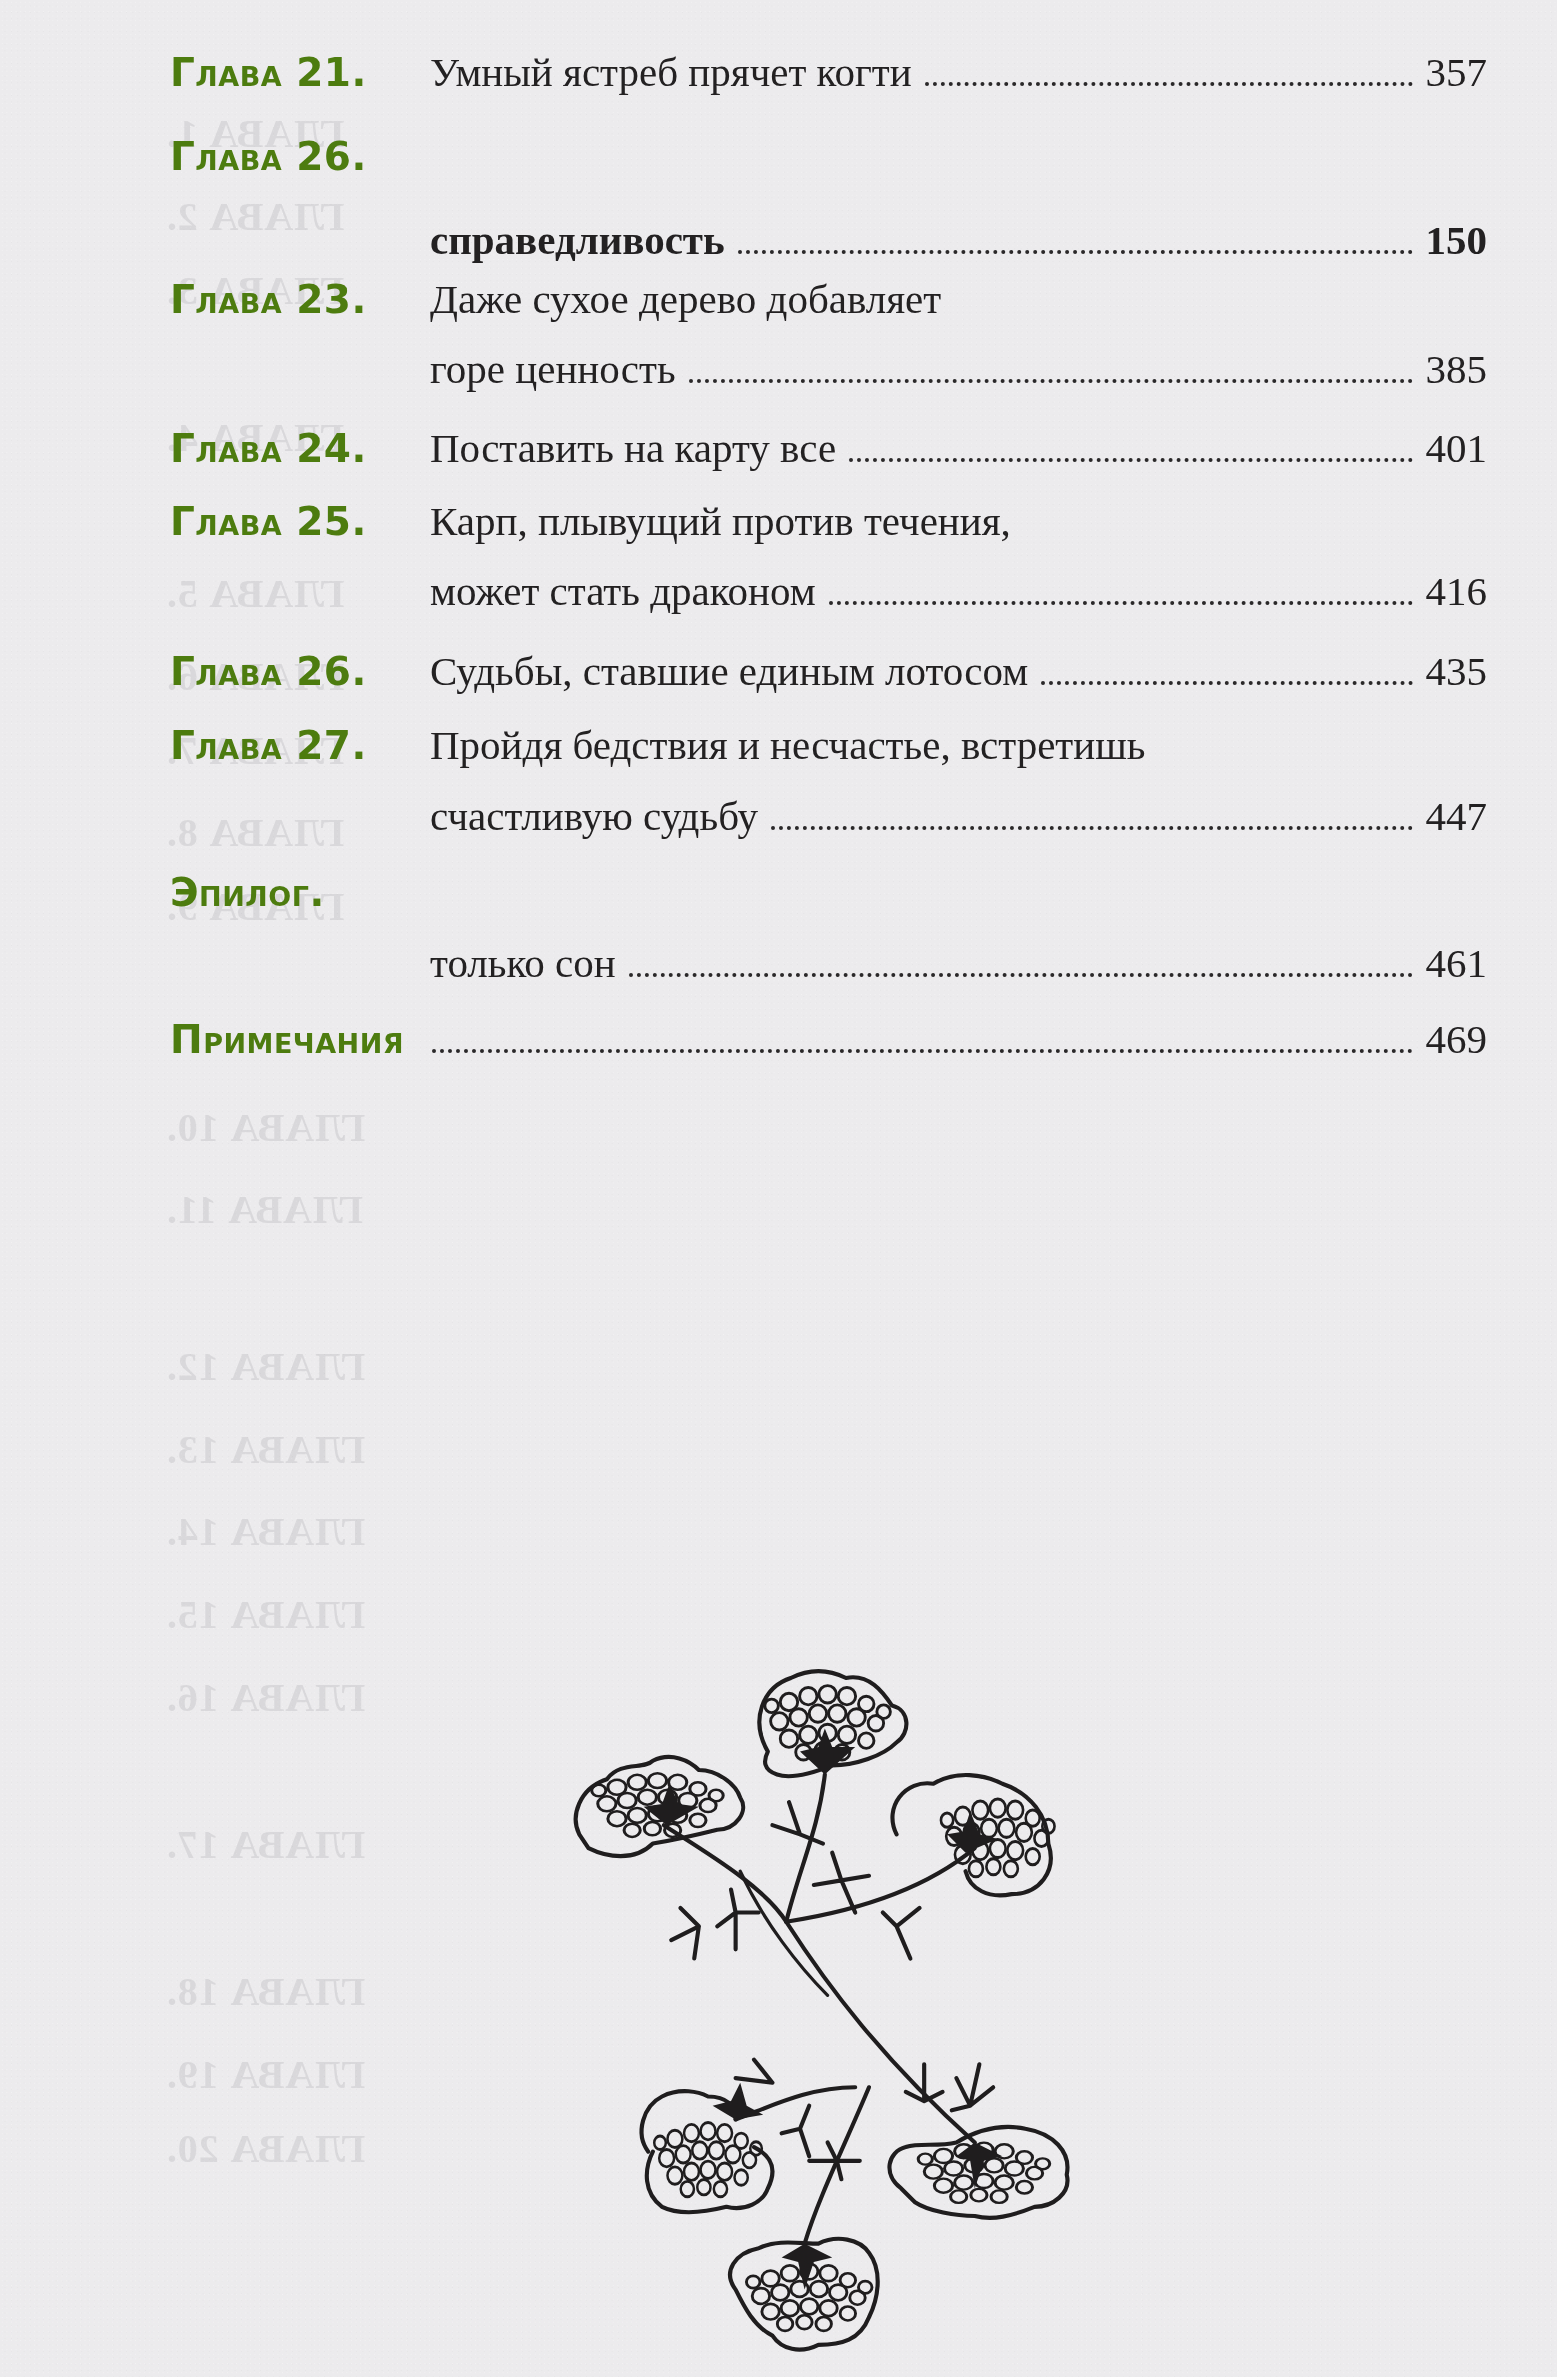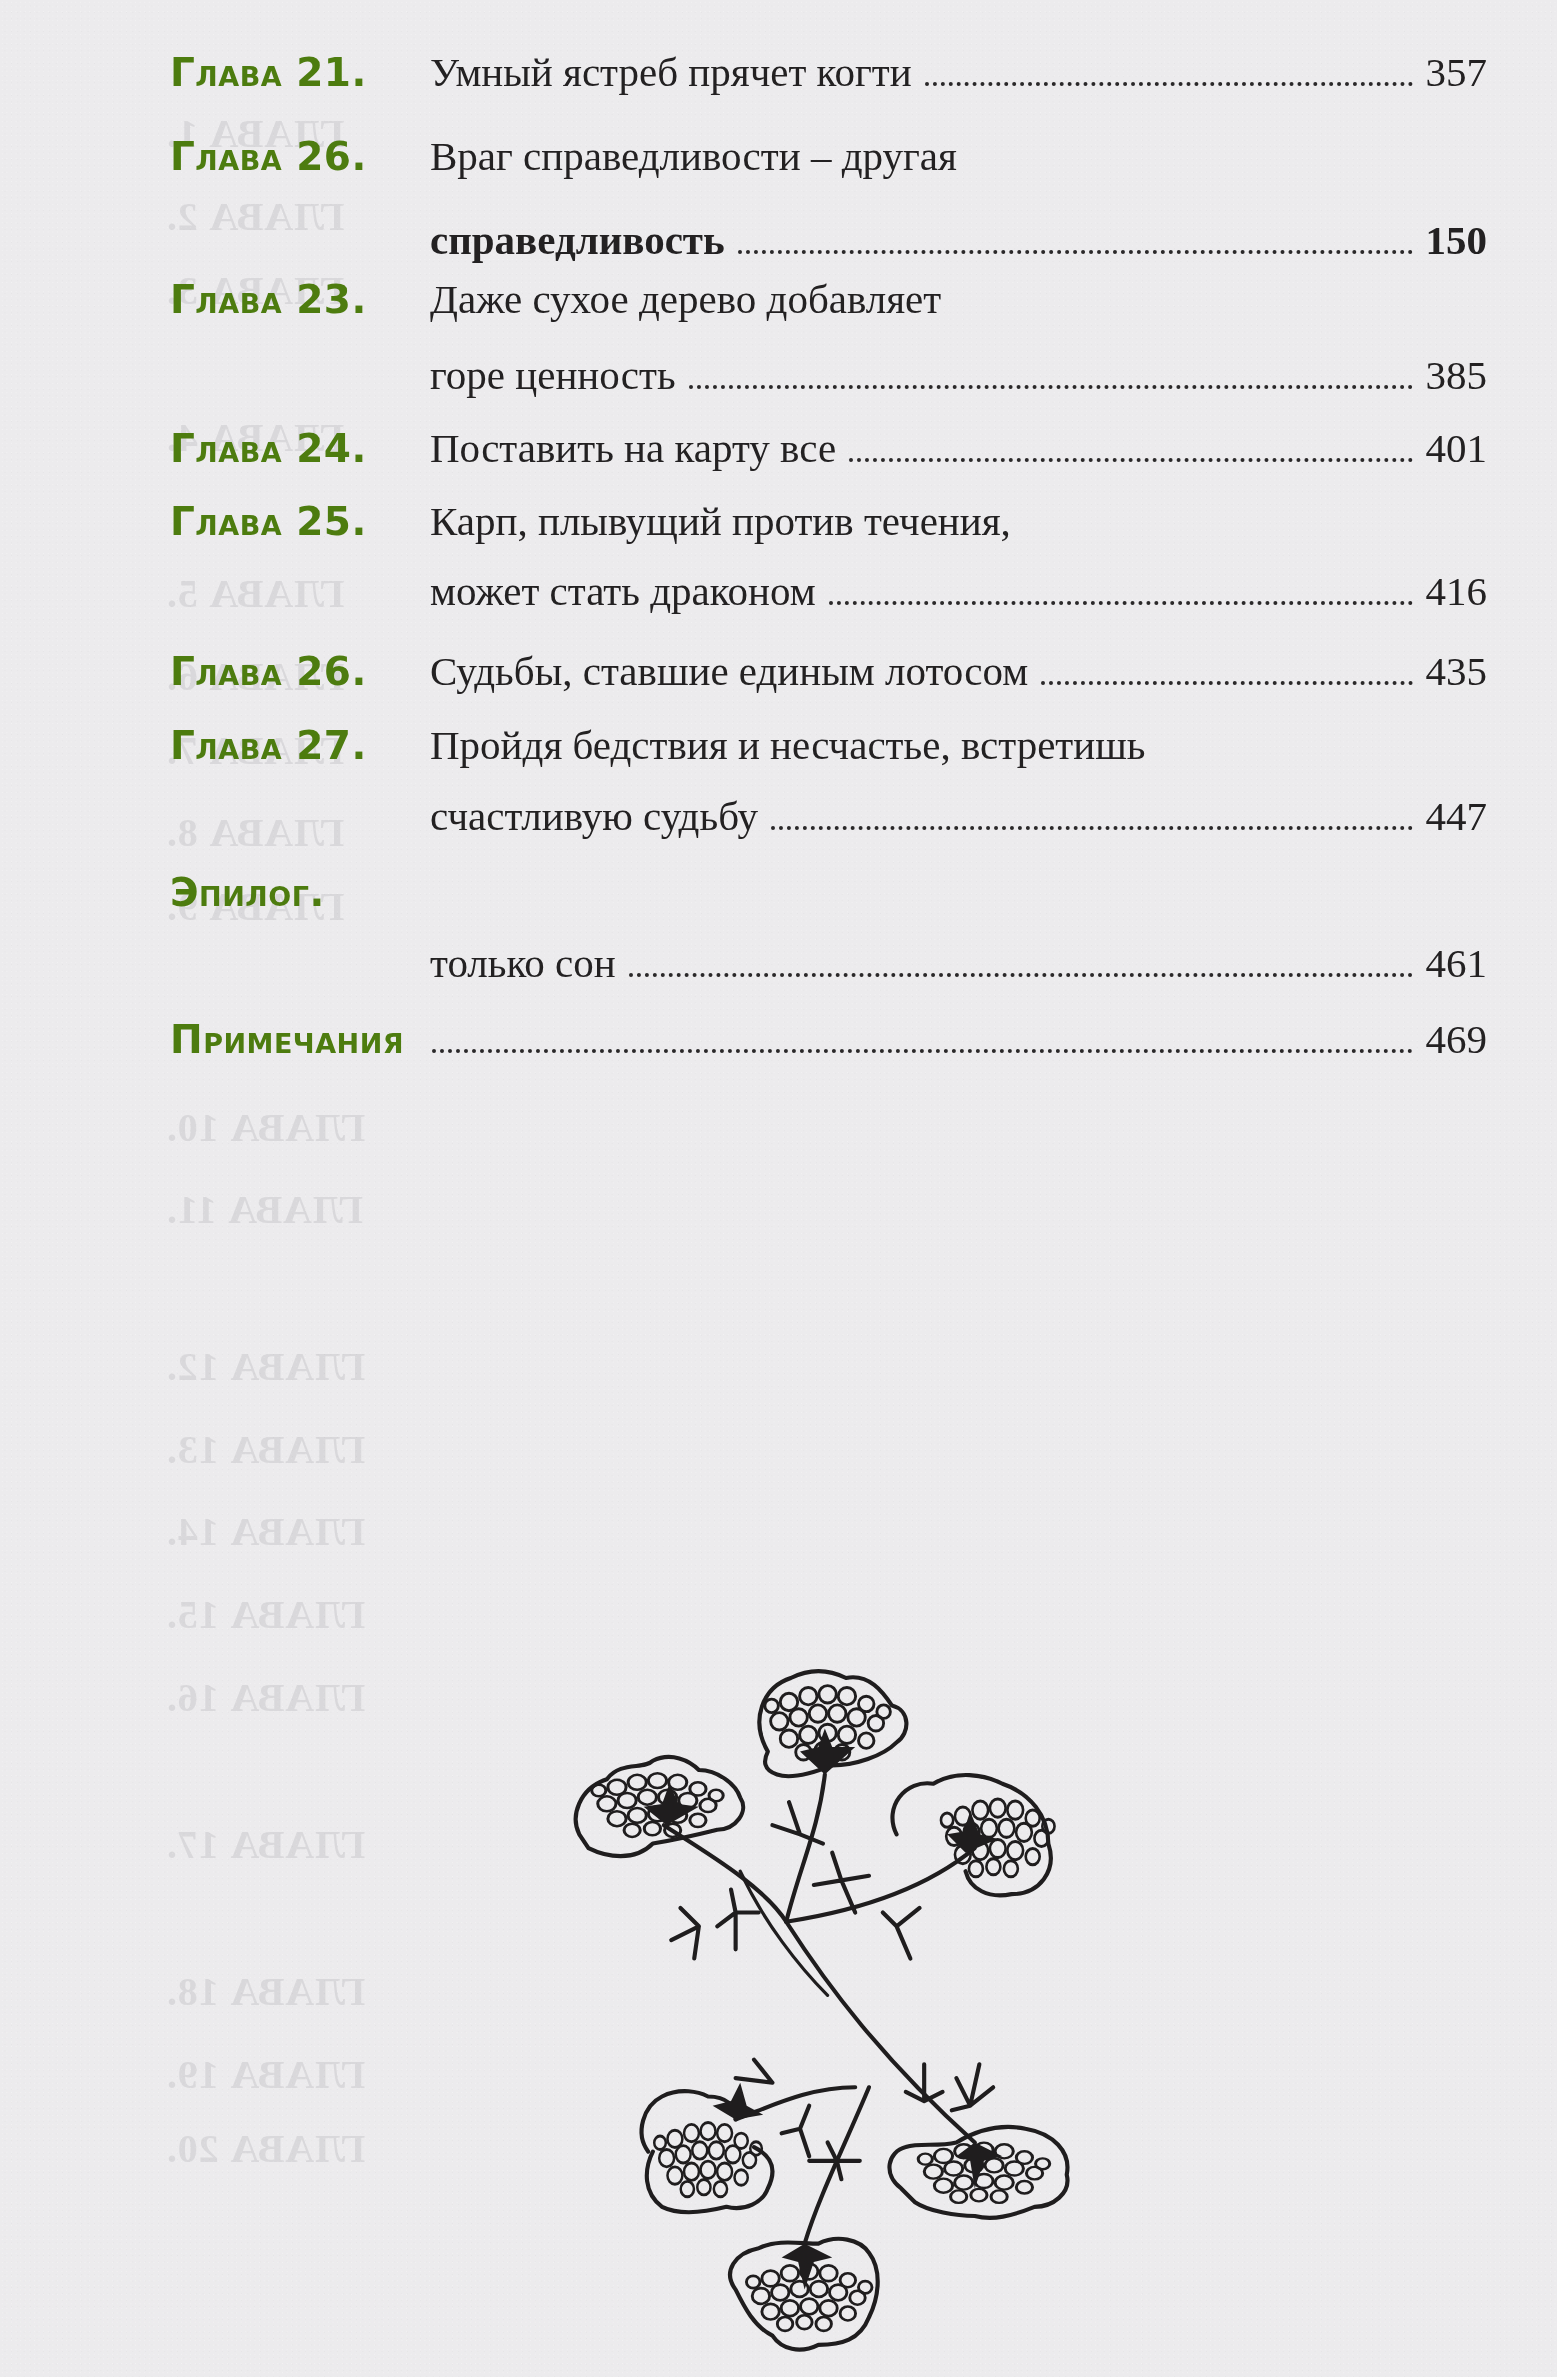--- a/index.html
+++ b/index.html
@@ -86,36 +86,35 @@
       <span class="label">Глава 21.</span>
       <span class="title">Умный ястреб прячет когти</span>
       <span class="leader"></span>
       <span class="page">357</span>
     </div>
   </div>
 
   <div class="entry" style="top:124px;">
     <div class="line" style="top:0;">
       <span class="label">Глава 26.</span>
-      <span class="title">Враг справедливости – другая</span>
     </div>
     <div class="line" style="top:84px;font-weight:bold;">
       <span class="indent"></span>
       <span class="title">справедливость</span>
       <span class="leader"></span>
       <span class="page">150</span>
     </div>
   </div>
 
   <div class="entry" style="top:267px;">
     <div class="line" style="top:0;">
       <span class="label">Глава 23.</span>
       <span class="title">Даже сухое дерево добавляет</span>
     </div>
-    <div class="line" style="top:76px;">
+    <div class="line" style="top:70px;">
       <span class="indent"></span>
       <span class="title">горе ценность</span>
       <span class="leader"></span>
       <span class="page">385</span>
     </div>
   </div>
 
   <div class="entry" style="top:416px;">
     <div class="line" style="top:0;">
       <span class="label">Глава 24.</span>

